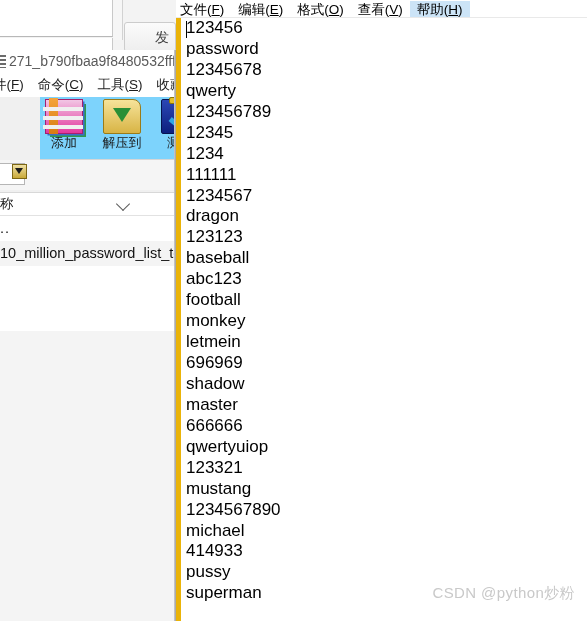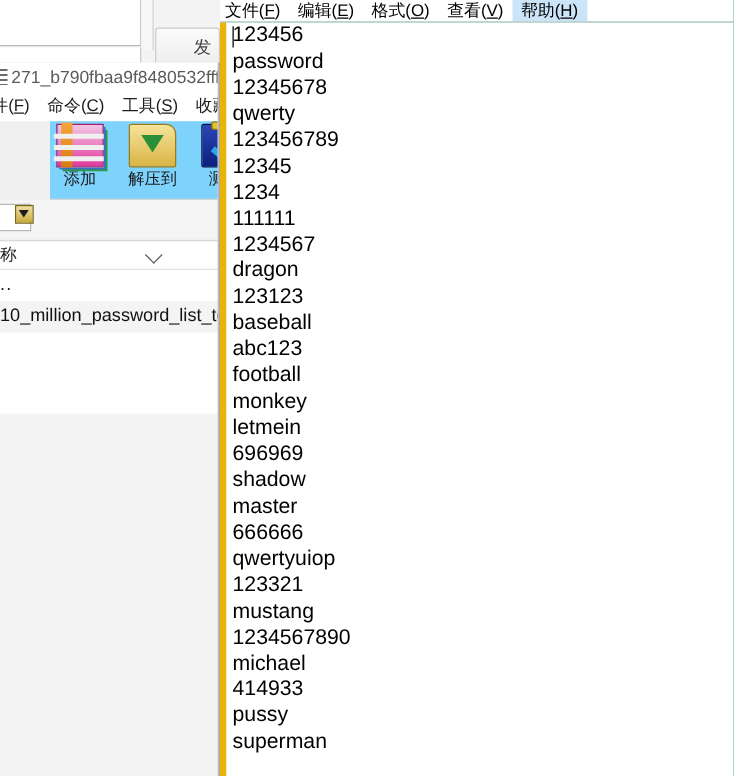--- a/index.html
+++ b/index.html
@@ -474,14 +474,15 @@
         <div class="np-line">123321</div>
         <div class="np-line">mustang</div>
         <div class="np-line">1234567890</div>
         <div class="np-line">michael</div>
         <div class="np-line">414933</div>
         <div class="np-line">pussy</div>
         <div class="np-line">superman</div>
       </div>
   </div>
 
+  <div class="watermark">CSDN @python炒粉</div>
 
 </div>
 
 </body></html>

